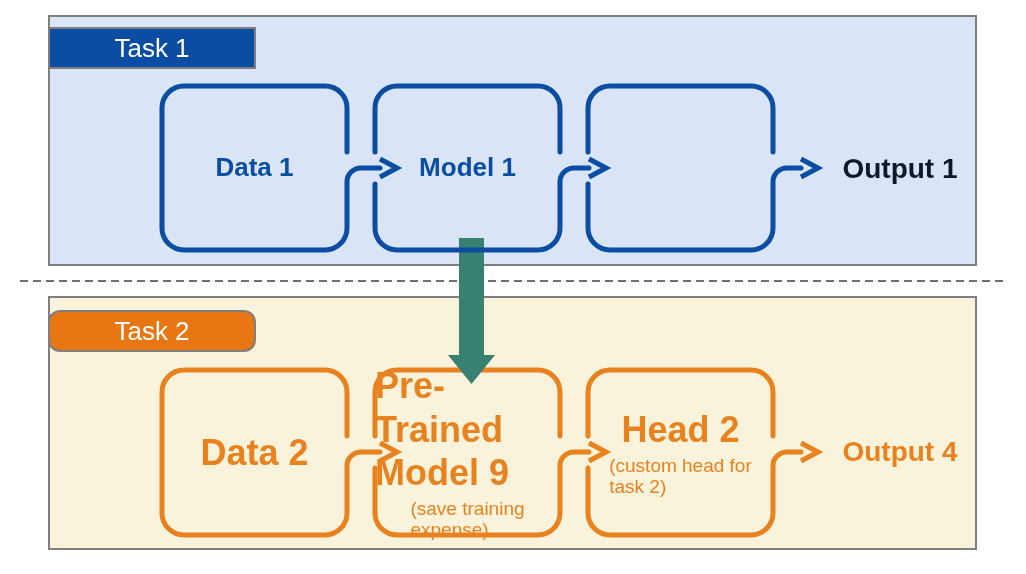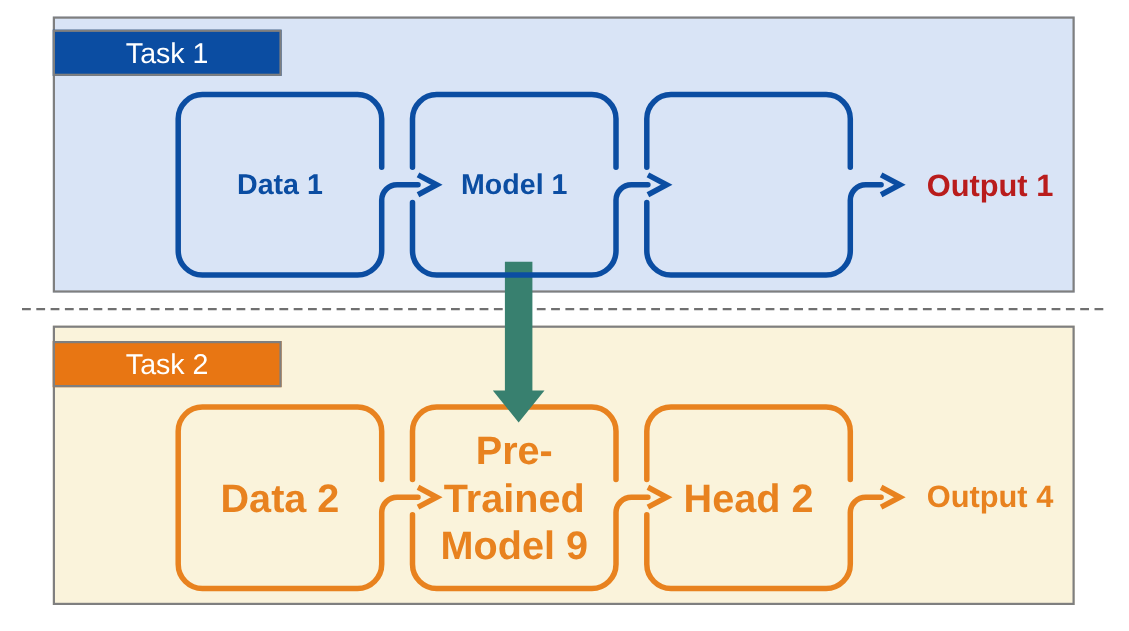--- a/index.html
+++ b/index.html
@@ -9,36 +9,36 @@
   }
   .panel { position:absolute; box-sizing:border-box; border:2px solid #7f7f7f; }
   .panel-task1 { left:48px; top:15px; width:929px; height:251px; background:#d9e4f6; }
   .panel-task2 { left:48px; top:296px; width:929px; height:254px; background:#faf3db; }
   .chip {
     position:absolute; left:48px; width:208px; height:42px; box-sizing:border-box;
     border:2px solid #7f7f7f; color:#ffffff; font-size:26px;
     display:flex; align-items:center; justify-content:center;
   }
   .chip-task1 { top:27px; background:#0b4da2; }
-  .chip-task2 { top:310px; background:#e87613; }
+  .chip-task2 { top:310px; background:#e87613;border-radius:12px; }
   .boxtext {
     position:absolute; width:185px; display:flex; flex-direction:column;
-    align-items:center; justify-content:center; text-align:center;
+    align-items:center; justify-content:center; 
   }
   .row1 { top:86px;  height:164px; color:#0b4da2; }
   .row2 { top:370px; height:165px; color:#e8821f; }
   .bt-title { font-weight:bold; font-size:26px; line-height:1.2; white-space:pre-line; }
   .row2 .bt-title { font-size:36px; }
   .bt-sub { font-size:19px; line-height:1.12; white-space:pre-line; margin-top:4px; }
   .output {
     position:absolute; left:820px; width:160px; height:46px;
     display:flex; align-items:center; justify-content:center;
     font-weight:bold; font-size:28px;
   }
-  .output-task1 { top:146px; color:#b91c1c; }
+  .output-task1 { top:146px; color:#0f172a; }
   .output-task2 { top:429px; color:#e8821f; }
   svg.overlay { position:absolute; left:0; top:0; pointer-events:none; }
   .stroke-blue   { stroke:#0b4da2; stroke-width:5; fill:none; stroke-linecap:round; }
   .stroke-orange { stroke:#e8821f; stroke-width:5; fill:none; stroke-linecap:round; }
   .chev-blue     { stroke:#0b4da2; stroke-width:5; fill:none; stroke-linejoin:miter; }
   .chev-orange   { stroke:#e8821f; stroke-width:5; fill:none; stroke-linejoin:miter; }
   .dashline      { stroke:#707070; stroke-width:2; stroke-dasharray:8 5; }
   .teal          { fill:#38806f; }
 </style>
 </head>
@@ -63,23 +63,27 @@
     <div class="bt-title">Model 1</div>
   </div>
   <div class="output output-task1">Output 1</div>
 
   <div class="boxtext row2" style="left:162px;">
     <div class="bt-title">Data 2</div>
   </div>
   <div class="boxtext row2" style="left:375px;">
     <div class="bt-title">Pre-Trained
 Model 9</div>
+    <div class="bt-sub">(save training
+expense)</div>
   </div>
   <div class="boxtext row2" style="left:588px;">
     <div class="bt-title">Head 2</div>
+    <div class="bt-sub">(custom head for
+task 2)</div>
   </div>
   <div class="output output-task2">Output 4</div>
 
   <svg class="overlay" width="1026" height="574" viewBox="0 0 1026 574">
 
     <line class="dashline" x1="20" y1="281" x2="1008" y2="281"></line>
 
     <path class="stroke-orange" d="M 347 436 L 347 392 A 22 22 0 0 0 325 370 L 184 370 A 22 22 0 0 0 162 392 L 162 513 A 22 22 0 0 0 184 535 L 325 535 A 22 22 0 0 0 347 513 L 347 466 A 14 14 0 0 1 361 452 L 380 452"></path>
     <path class="chev-orange" d="M 380 443 L 397 452 L 380 461"></path>
 

